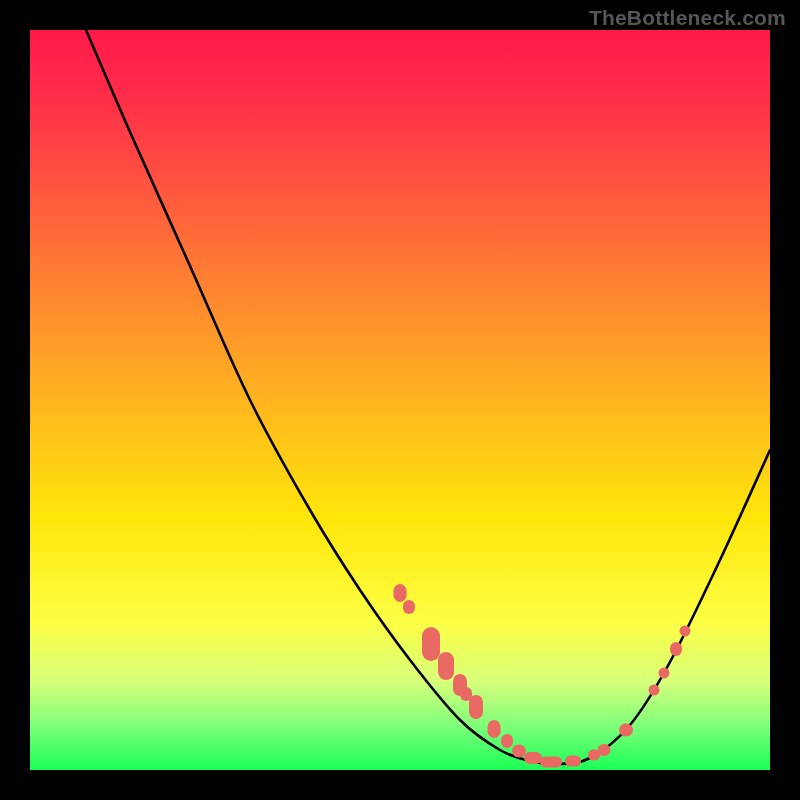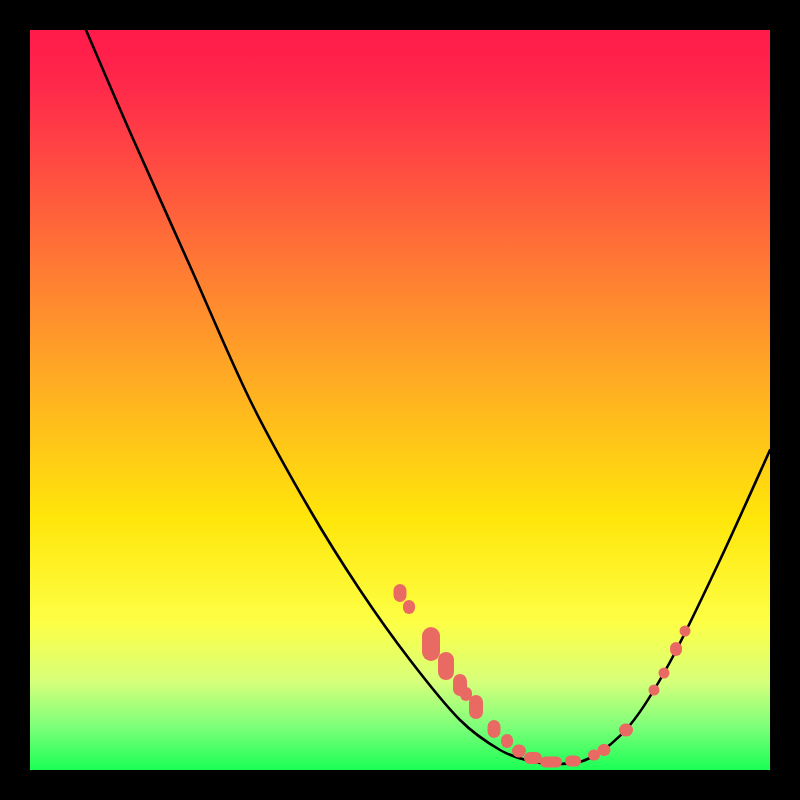--- a/index.html
+++ b/index.html
@@ -55,20 +55,21 @@
     position: absolute;
     inset: 0;
     width: 100%;
     height: 100%;
   }
 </style>
 </head>
 <body>
 
 <div class="canvas">
+  <div class="watermark">TheBottleneck.com</div>
   <div class="plot-area">
     <div class="gradient-bg"></div>
     <svg class="curve" viewBox="0 0 740 740" preserveAspectRatio="none">
       <path d="M 56 0 C 63.333333333333336 17, 82.66666666666667 62.666666666666664, 100 102 C 117.33333333333333 141.33333333333334, 140 191.33333333333334, 160 236 C 180 280.6666666666667, 200 329.3333333333333, 220 370 C 240 410.6666666666667, 261.6666666666667 448.3333333333333, 280 480 C 298.3333333333333 511.6666666666667, 313.3333333333333 535, 330 560 C 346.6666666666667 585, 363.3333333333333 608.3333333333334, 380 630 C 396.6666666666667 651.6666666666666, 415 675, 430 690 C 445 705, 458.3333333333333 713.1666666666666, 470 720 C 481.6666666666667 726.8333333333334, 490.6666666666667 728.6666666666666, 500 731 C 509.3333333333333 733.3333333333334, 516 734.5, 526 734 C 536 733.5, 547.6666666666666 734.5, 560 728 C 572.3333333333334 721.5, 586.6666666666666 711, 600 695 C 613.3333333333334 679, 625 659.5, 640 632 C 655 604.5, 673.3333333333334 565.3333333333334, 690 530 C 706.6666666666666 494.6666666666667, 731.6666666666666 438.3333333333333, 740 420" fill="none" stroke="#000000" stroke-width="2.6" stroke-linecap="round"></path>
     </svg>
     <div id="marker-layer">
         <div class="marker" style="left: 370px; top: 563px; width: 13px; height: 18px; background: rgb(233, 106, 99);"></div>
         <div class="marker" style="left: 379px; top: 577px; width: 12px; height: 14px; background: rgb(233, 106, 99);"></div>
         <div class="marker" style="left: 401px; top: 614px; width: 18px; height: 34px; background: rgb(233, 106, 99);"></div>
         <div class="marker" style="left: 416px; top: 636px; width: 16px; height: 28px; background: rgb(233, 106, 99);"></div>

